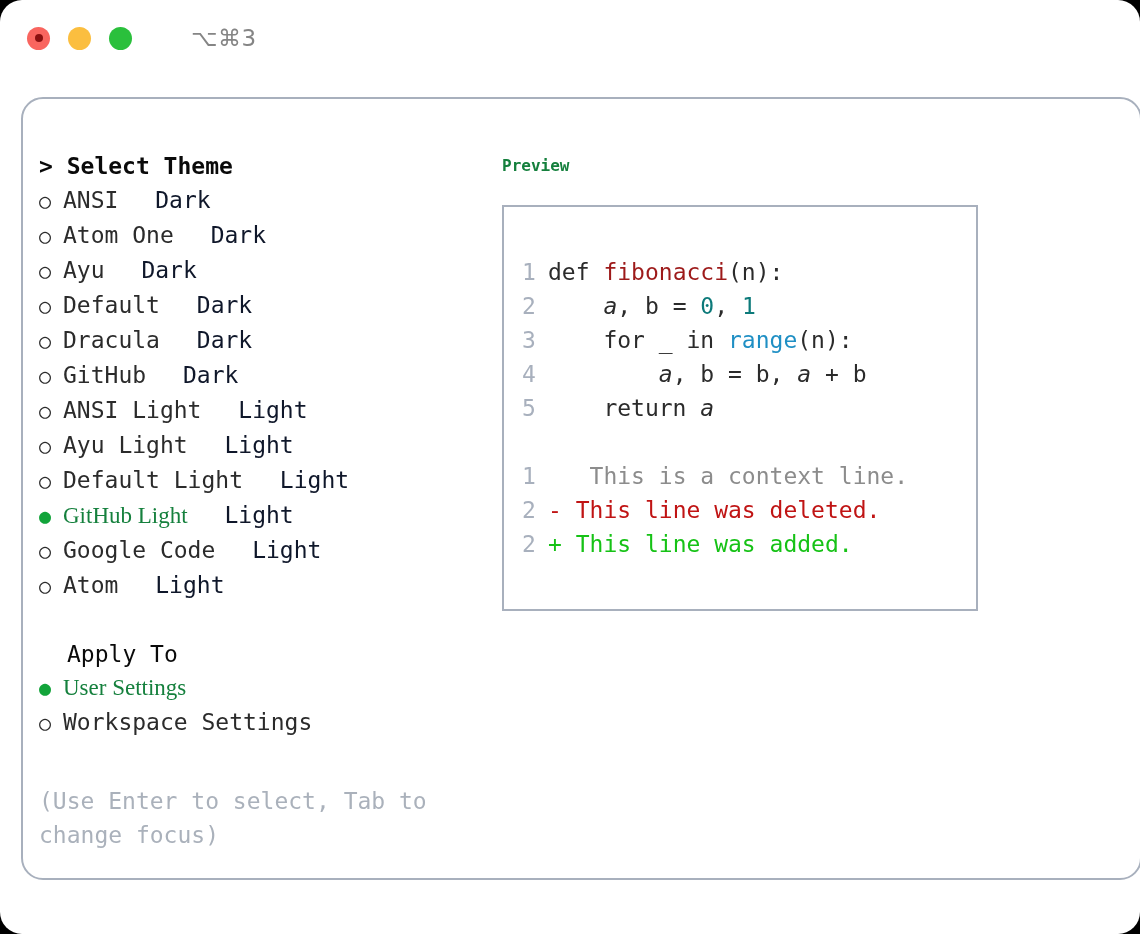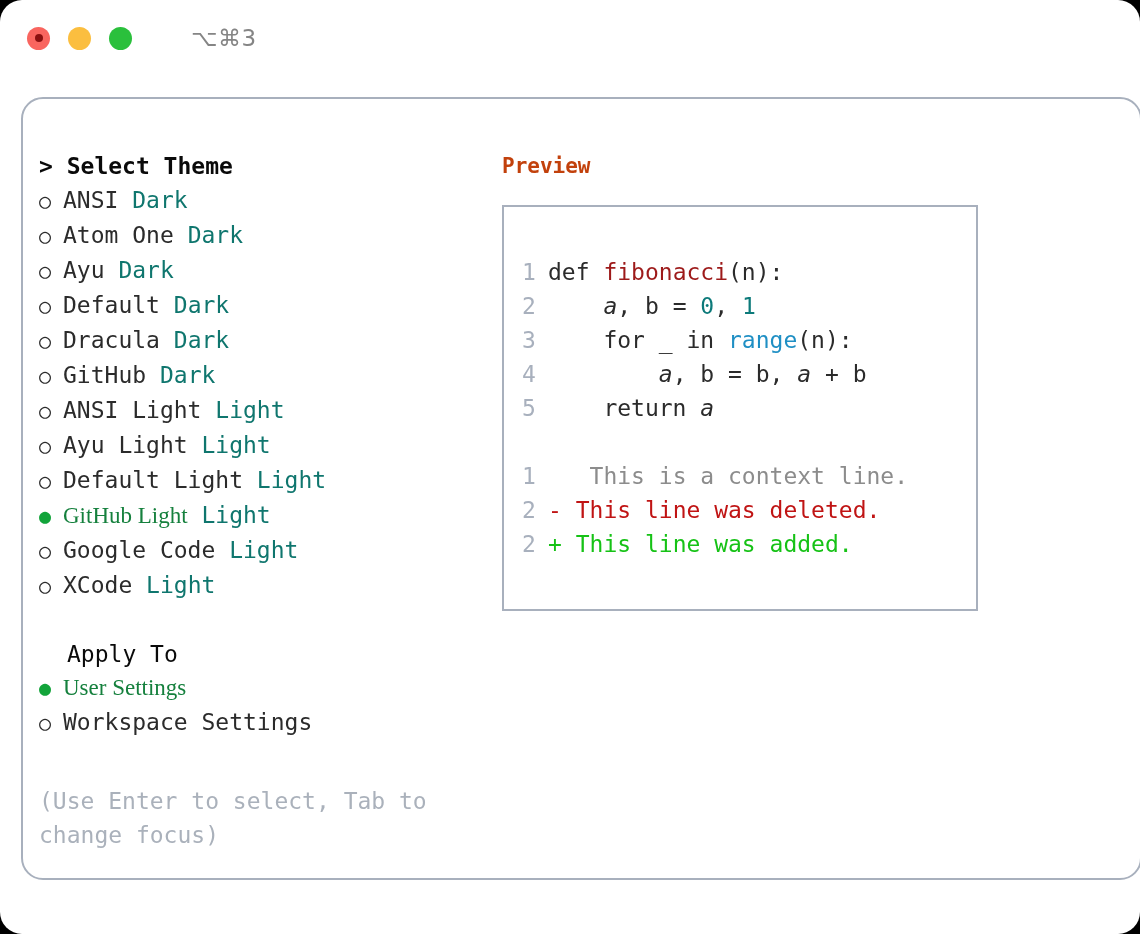--- a/index.html
+++ b/index.html
@@ -104,21 +104,21 @@
   }
   .opt .marker {
     width: 24px;
     flex: 0 0 24px;
     color: #2b2b2b;
     font-size: 20px;
   }
   .opt.sel .marker { color: #12a43a; }
   .opt .label { color: #2b2b2b; }
   .opt.sel .label { color: #15803d; font-family: Liberation Serif, serif; }
-  .opt .badge { color: #0f766e; }
+  .opt .badge { color: #0f172a; margin-left: 23px; }
 
   .sub-head {
     font-size: 23px;
     color: #0a0a0a;
     line-height: 34px;
     padding-left: 28px;
     white-space: pre;
   }
 
   .spacer { height: 34px; }
@@ -127,23 +127,23 @@
     margin-top: 44px;
     font-size: 23px;
     color: #aab1bb;
     line-height: 34px;
     width: 400px;
     white-space: pre-wrap;
   }
 
   
   .preview-title {
-    font-size: 21px;
+    font-size: 16px;
     font-weight: bold;
-    color: #c2410c;
+    color: #15803d;
     line-height: 34px;
   }
   .preview-box {
     margin-top: 22px;
     width: 476px;
     height: 406px;
     border: 2px solid #a8b0bd;
     box-sizing: border-box;
     background: #ffffff;
     padding: 48px 0 0 18px;
@@ -194,21 +194,21 @@
           <div class="opt"><span class="marker">○</span><span class="label">Atom One</span><span class="badge"> Dark</span></div>
           <div class="opt"><span class="marker">○</span><span class="label">Ayu</span><span class="badge"> Dark</span></div>
           <div class="opt"><span class="marker">○</span><span class="label">Default</span><span class="badge"> Dark</span></div>
           <div class="opt"><span class="marker">○</span><span class="label">Dracula</span><span class="badge"> Dark</span></div>
           <div class="opt"><span class="marker">○</span><span class="label">GitHub</span><span class="badge"> Dark</span></div>
           <div class="opt"><span class="marker">○</span><span class="label">ANSI Light</span><span class="badge"> Light</span></div>
           <div class="opt"><span class="marker">○</span><span class="label">Ayu Light</span><span class="badge"> Light</span></div>
           <div class="opt"><span class="marker">○</span><span class="label">Default Light</span><span class="badge"> Light</span></div>
           <div class="opt sel"><span class="marker">●</span><span class="label">GitHub Light</span><span class="badge"> Light</span></div>
           <div class="opt"><span class="marker">○</span><span class="label">Google Code</span><span class="badge"> Light</span></div>
-          <div class="opt"><span class="marker">○</span><span class="label">XCode</span><span class="badge"> Light</span></div>
+          <div class="opt"><span class="marker">○</span><span class="label">Atom</span><span class="badge"> Light</span></div>
         </div>
 
       <div class="spacer"></div>
 
       <div class="sub-head">Apply To</div>
       <div id="apply-list">
           <div class="opt sel"><span class="marker">●</span><span class="label">User Settings</span></div>
           <div class="opt"><span class="marker">○</span><span class="label">Workspace Settings</span></div>
         </div>
 

